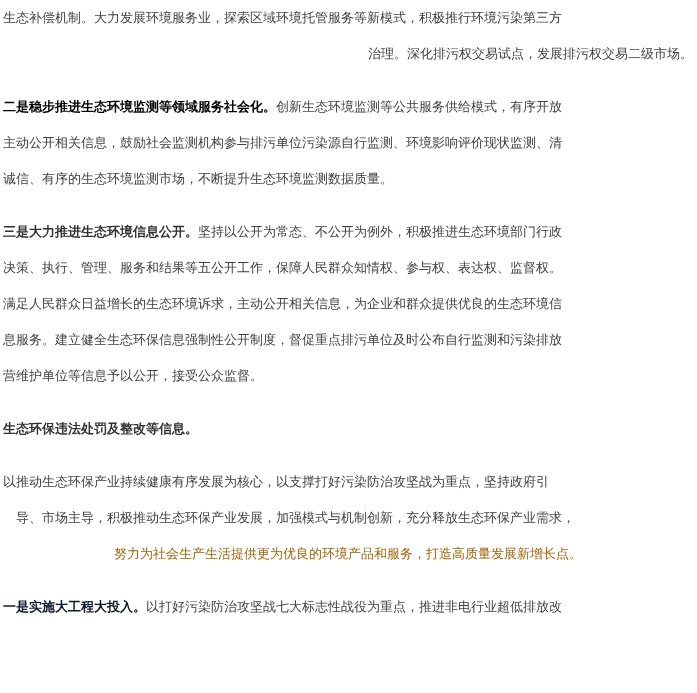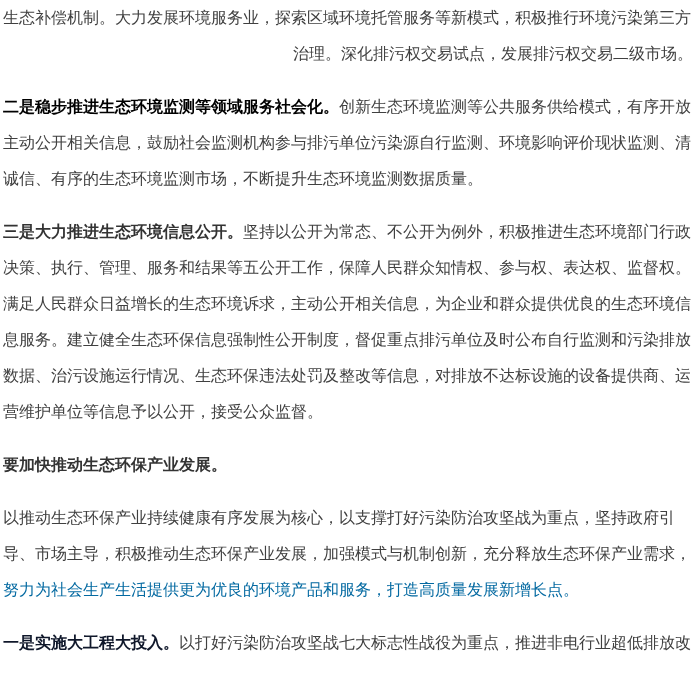--- a/index.html
+++ b/index.html
@@ -15,21 +15,21 @@
   }
   .doc {
     padding: 0 4px 0 3px;
   }
   p.para {
     margin: 0 0 17px 0;
     padding: 0;
   }
   .line {
     display: block;
-    font-size: 16px;
+    font-size: 13px;
     line-height: 36px;
     letter-spacing: 0;
     color: #404040;
     white-space: nowrap;
     overflow: hidden;
   }
   .line strong {
     font-weight: bold;
     color: #333333;
   }
@@ -45,27 +45,26 @@
     <p class="para">
       <span class="line" style="color: rgb(64, 64, 64);"><strong style="color: #000000;">二是稳步推进生态环境监测等领域服务社会化。</strong><span>创新生态环境监测等公共服务供给模式，有序开放</span></span>
       <span class="line" style="color: rgb(64, 64, 64);"><span>主动公开相关信息，鼓励社会监测机构参与排污单位污染源自行监测、环境影响评价现状监测、清</span></span>
       <span class="line" style="color: rgb(64, 64, 64);"><span>诚信、有序的生态环境监测市场，不断提升生态环境监测数据质量。</span></span>
     </p>
     <p class="para">
       <span class="line" style="color: rgb(64, 64, 64);"><strong style="color: rgb(51, 51, 51);">三是大力推进生态环境信息公开。</strong><span>坚持以公开为常态、不公开为例外，积极推进生态环境部门行政</span></span>
       <span class="line" style="color: rgb(64, 64, 64); font-family: Liberation Serif, serif;"><span>决策、执行、管理、服务和结果等五公开工作，保障人民群众知情权、参与权、表达权、监督权。</span></span>
       <span class="line" style="color: rgb(64, 64, 64);"><span>满足人民群众日益增长的生态环境诉求，主动公开相关信息，为企业和群众提供优良的生态环境信</span></span>
       <span class="line" style="color: #404040;"><span>息服务。建立健全生态环保信息强制性公开制度，督促重点排污单位及时公布自行监测和污染排放</span></span>
-      <span class="line" style="color: rgb(64, 64, 64);"><span>数据、治污设施运行情况、生态环保违法处罚及整改等信息，对排放不达标设施的设备提供商、运</span></span>
       <span class="line" style="color: rgb(64, 64, 64);"><span>营维护单位等信息予以公开，接受公众监督。</span></span>
     </p>
     <p class="para">
-      <span class="line" style="color: rgb(64, 64, 64);"><strong style="color: rgb(51, 51, 51);">要加快推动生态环保产业发展。</strong></span>
+      <span class="line" style="color: rgb(64, 64, 64);"><strong style="color: rgb(51, 51, 51);">生态环保违法处罚及整改等信息。</strong></span>
     </p>
     <p class="para">
       <span class="line" style="color: rgb(64, 64, 64);"><span>以推动生态环保产业持续健康有序发展为核心，以支撑打好污染防治攻坚战为重点，坚持政府引</span></span>
-      <span class="line" style="color: rgb(64, 64, 64);"><span>导、市场主导，积极推动生态环保产业发展，加强模式与机制创新，充分释放生态环保产业需求，</span></span>
-      <span class="line" style="color: #0369a1;"><span>努力为社会生产生活提供更为优良的环境产品和服务，打造高质量发展新增长点。</span></span>
+      <span class="line" style="color: rgb(64, 64, 64); margin-left: 13px;"><span>导、市场主导，积极推动生态环保产业发展，加强模式与机制创新，充分释放生态环保产业需求，</span></span>
+      <span class="line" style="color: #a16207; text-align: center;"><span>努力为社会生产生活提供更为优良的环境产品和服务，打造高质量发展新增长点。</span></span>
     </p>
     <p class="para">
       <span class="line" style="color: rgb(64, 64, 64);"><strong style="color: #0f172a;">一是实施大工程大投入。</strong><span>以打好污染防治攻坚战七大标志性战役为重点，推进非电行业超低排放改</span></span>
     </p>
   </div>
 
 </body></html>

